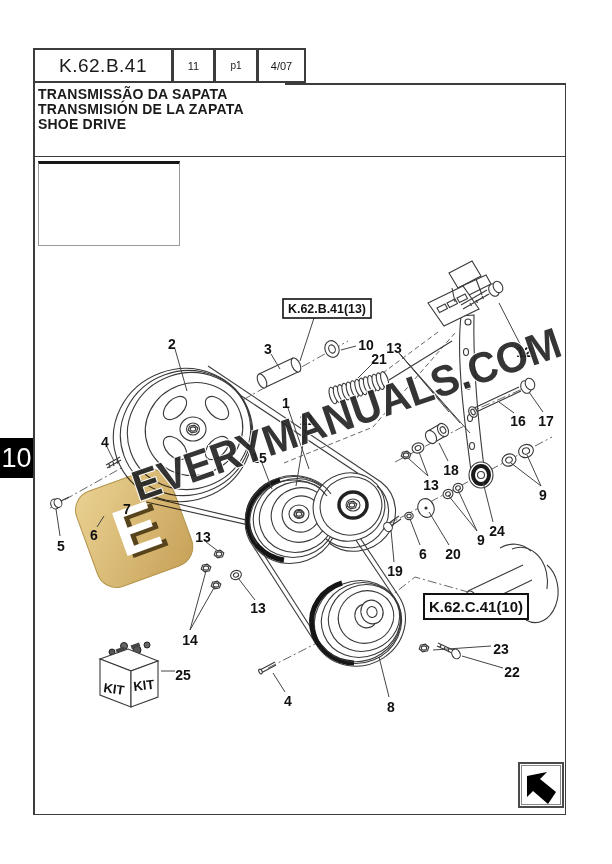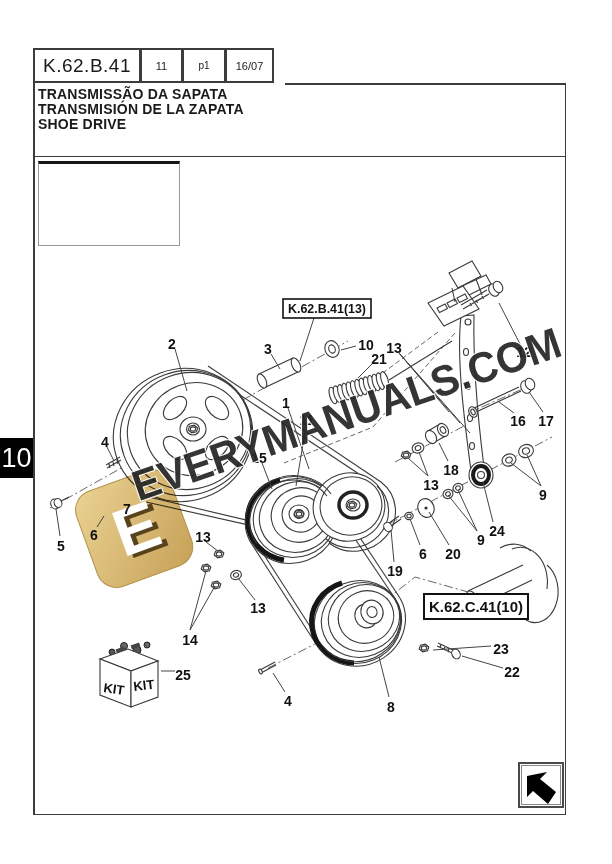--- a/index.html
+++ b/index.html
@@ -2,21 +2,21 @@
 <html><head>
 <meta charset="utf-8">
 <style>
   html,body{margin:0;padding:0;background:#fff;}
   .page{position:relative;width:612px;height:864px;background:#fff;overflow:hidden;
         font-family:"Liberation Sans", sans-serif;color:#1a1a1a;}
   .bl{position:absolute;background:#3c3c3c;}
   
   .hdr-table{position:absolute;left:33px;top:48px;display:flex;height:35px;}
   .hdr-cell{border:2px solid #3c3c3c;border-left-width:1px;display:flex;align-items:center;justify-content:center;box-sizing:border-box;background:#fff;}
-  .hdr-cell.first{border-left-width:2px;width:108px;font-size:19px;letter-spacing:.5px;}
+  .hdr-cell.first{border-left-width:2px;width:140px;font-size:19px;letter-spacing:.5px;}
   .c2{width:42px;font-size:11px;}
   .c3{width:43px;font-size:10px;}
   .c4{width:48px;font-size:11px;}
   .titles{position:absolute;left:38px;top:87px;font-size:14px;font-weight:bold;line-height:15px;letter-spacing:.2px;}
   .thumb-box{position:absolute;left:38px;top:161px;width:142px;height:85px;box-sizing:border-box;
              border:1.5px solid #999;border-top:3.5px solid #161616;background:#fff;}
   .side-tab{position:absolute;left:0;top:438px;width:33px;height:40px;background:#000;color:#fff;
             font-size:27px;display:flex;align-items:center;justify-content:center;}
   .corner-btn{position:absolute;left:518px;top:762px;width:46px;height:46px;box-sizing:border-box;
               border:2px solid #4a4a4a;background:#fff;}
@@ -40,21 +40,21 @@
   <div class="bl" style="left:33px;top:48px;width:1.5px;height:767px;"></div>
   <div class="bl" style="left:564.5px;top:83px;width:1.5px;height:732px;"></div>
   <div class="bl" style="left:285px;top:83px;width:281px;height:1.5px;"></div>
   <div class="bl" style="left:33px;top:813.5px;width:533px;height:1.5px;"></div>
   <div class="bl" style="left:33px;top:156px;width:533px;height:1.2px;"></div>
 
   <div class="hdr-table">
     <div class="hdr-cell first">K.62.B.41</div>
     <div class="hdr-cell c2">11</div>
     <div class="hdr-cell c3">p1</div>
-    <div class="hdr-cell c4">16/07</div>
+    <div class="hdr-cell c4">4/07</div>
   </div>
 
   <div class="titles">
     <div>TRANSMISSÃO DA SAPATA</div>
     <div>TRANSMISIÓN DE LA ZAPATA</div>
     <div>SHOE DRIVE</div>
   </div>
 
   <div class="thumb-box"></div>
 

